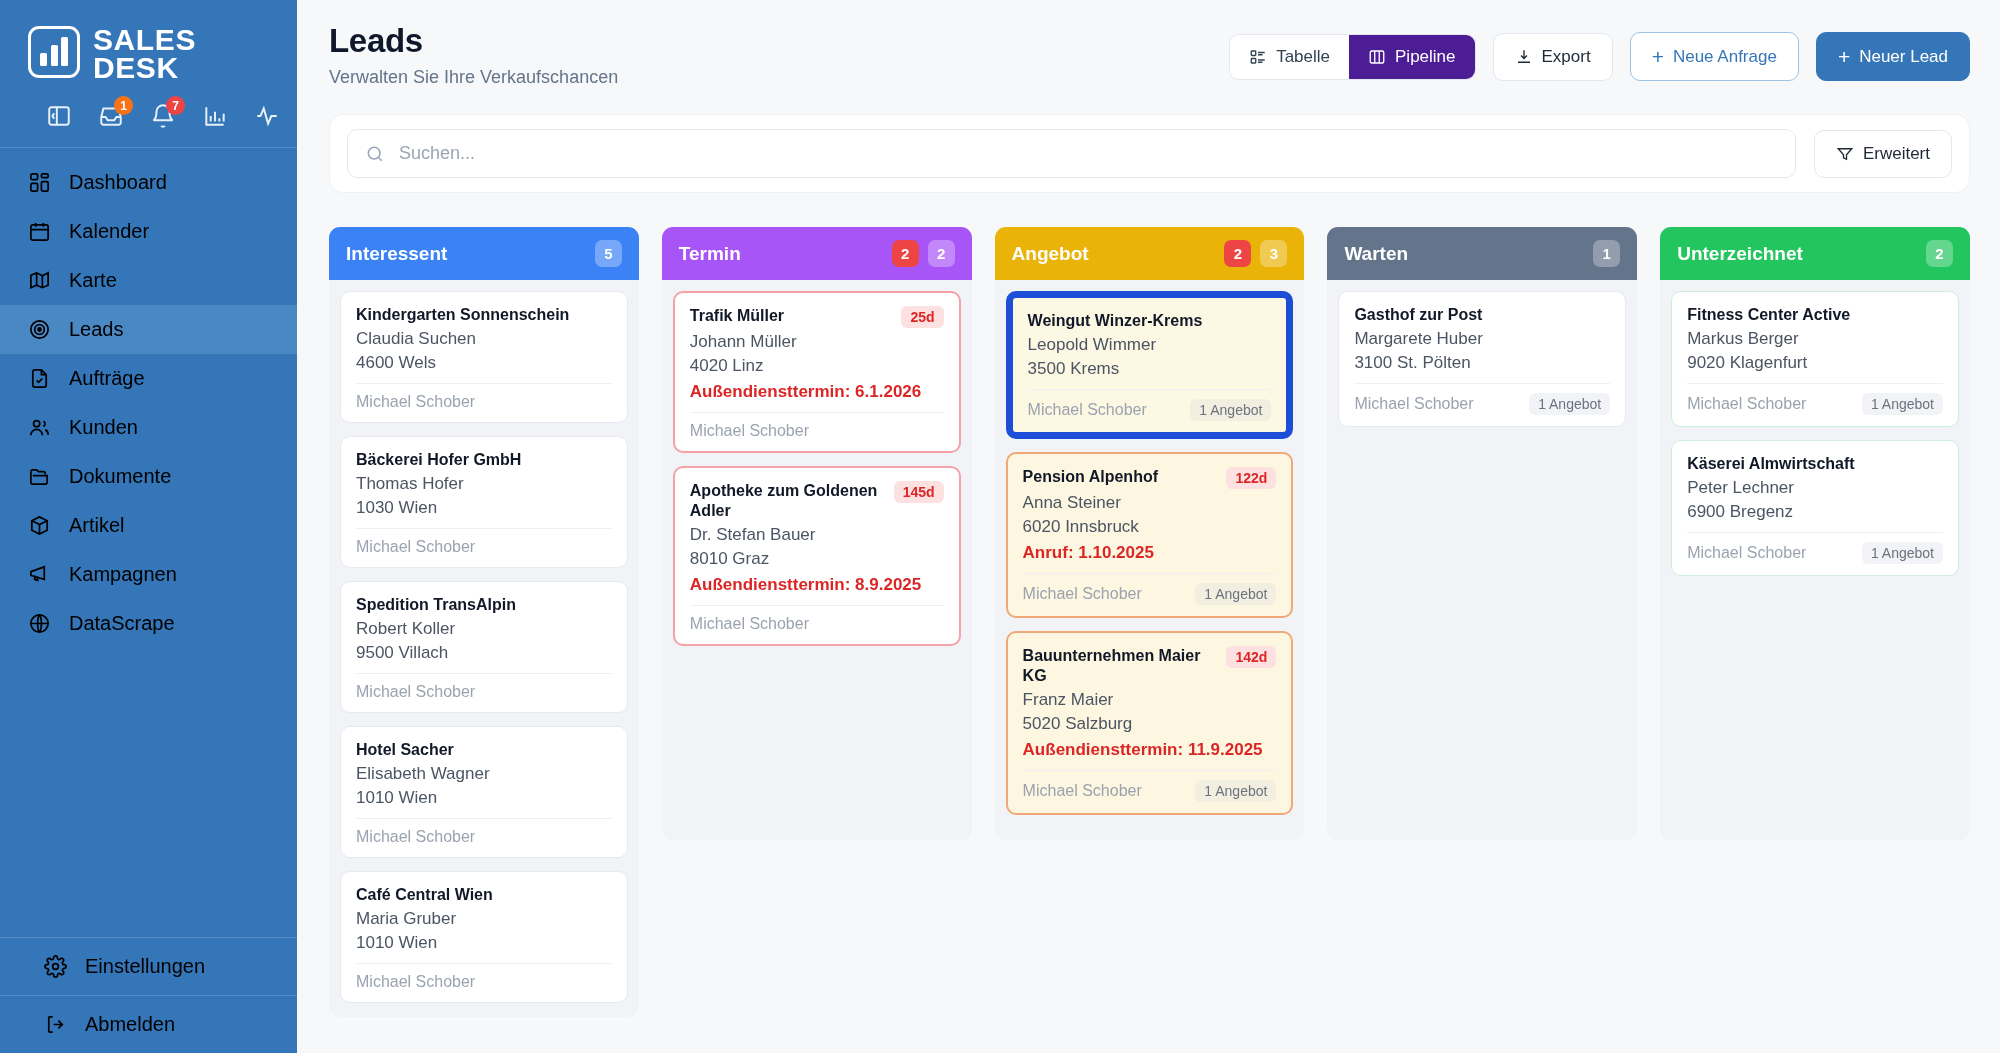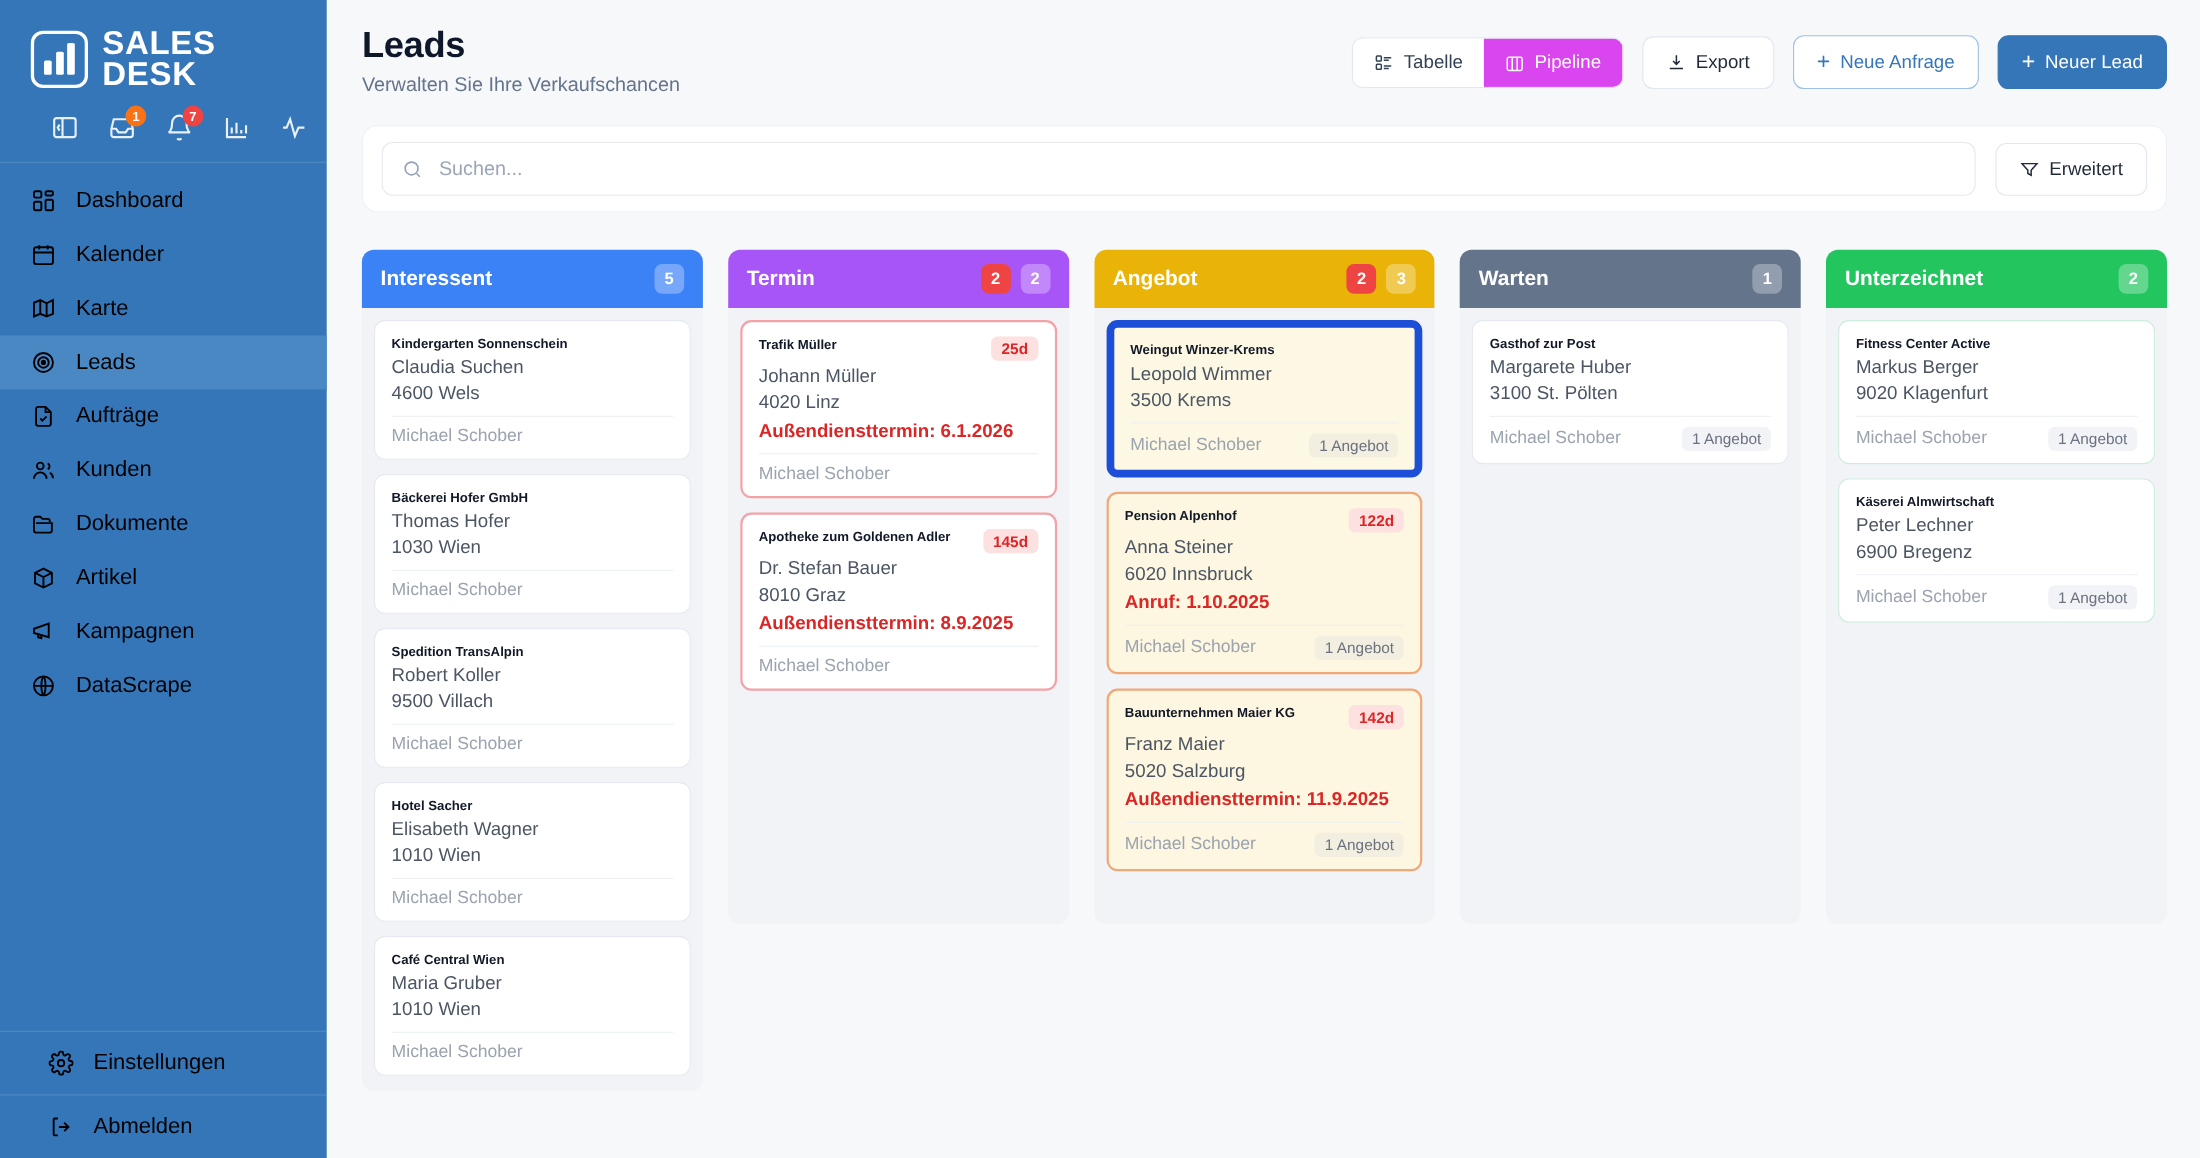--- a/index.html
+++ b/index.html
@@ -9,21 +9,21 @@
     background: #f6f8fa; overflow: hidden;
   }
   .app { display: flex; width: 2000px; height: 1053px; }
 
   
   .sidebar {
     width: 297px; flex: 0 0 297px; height: 1053px;
     background: #3576b8; color: #fff;
     display: flex; flex-direction: column;
   }
-  .brand { padding: 26px 0 0 28px; display: flex; align-items: center; gap: 13px; }
+  .brand { padding: 26px 0 0 28px; display: flex; gap: 13px; }
   .brand-logo {
     width: 52px; height: 52px; border: 3.5px solid #fff; border-radius: 11px;
     display: flex; align-items: flex-end; justify-content: center; gap: 3.5px;
     padding: 0 0 9px 0;
   }
   .brand-logo i { display:block; width: 7px; background: #fff; border-radius: 1.5px; }
   .brand-logo i:nth-child(1){ height: 13px; }
   .brand-logo i:nth-child(2){ height: 21px; }
   .brand-logo i:nth-child(3){ height: 29px; }
   .brand-text { line-height: 0.92; }
@@ -70,21 +70,21 @@
   .actions { display: flex; align-items: center; gap: 17px; padding-top: 10px; }
   .seg {
     display: flex; background: #fff; border: 1px solid #e2e8f0; border-radius: 10px;
     overflow: hidden;
   }
   .seg > button {
     display: flex; align-items: center; gap: 9px;
     font-family: inherit; font-size: 17px; color: #334155;
     background: #fff; border: 0; padding: 12px 19px; cursor: pointer;
   }
-  .seg > button.on { background: #d946ef; color: #fff; align-items: flex-end; }
+  .seg > button.on { background: #4c1d95; color: #fff; }
   .seg svg { width: 18px; height: 18px; }
 
   .btn {
     display: flex; align-items: center; gap: 9px;
     font-family: inherit; font-size: 17px; border-radius: 10px;
     padding: 13px 21px; cursor: pointer; background: #fff;
     border: 1px solid #e2e8f0; color: #1f2937;
   }
   .btn svg { width: 18px; height: 18px; }
   .btn-outline-blue { border: 1px solid #9dc2e3; color: #3576b8; }
@@ -132,21 +132,21 @@
     padding: 11px 11px 14px; min-height: 560px;
   }
 
   .card {
     background: #fff; border: 1px solid #e6eaf0; border-radius: 10px;
     padding: 13px 15px 11px; margin-bottom: 13px;
     position: relative;
   }
   .card:last-child { margin-bottom: 0; }
   .card-top { display: flex; align-items: flex-start; justify-content: space-between; gap: 10px; }
-  .card-title { font-size: 12px; font-weight: 700; color: #111827; line-height: 1.25; }
+  .card-title { font-size: 16px; font-weight: 700; color: #111827; line-height: 1.25; }
   .card-line  { font-size: 17px; color: #4b5563; margin-top: 4px; }
   .card-alert { font-size: 17px; color: #dc2626; font-weight: 600; margin-top: 6px; }
   .card-foot {
     display: flex; align-items: center; justify-content: space-between;
     border-top: 1px solid #edf0f4; margin-top: 10px; padding-top: 9px;
   }
   .card-owner { font-size: 16px; color: #9aa3af; }
   .chip-offer {
     font-size: 14px; color: #6b7280; background: #f1f3f6;
     border-radius: 6px; padding: 3px 9px;

